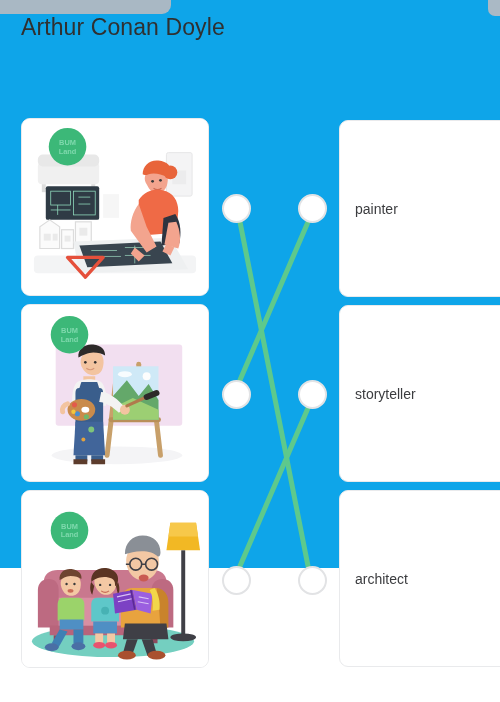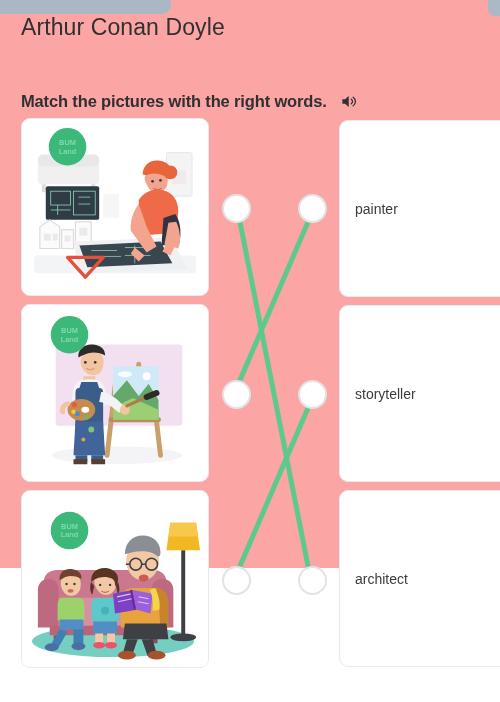--- a/index.html
+++ b/index.html
@@ -2,21 +2,21 @@
 <html><head>
 <meta charset="utf-8">
 <style>
   * { box-sizing: border-box; margin: 0; padding: 0; }
   html, body {
     width: 500px; height: 702px;
     background: #ffffff;
     font-family: "Liberation Sans", sans-serif;
     overflow: hidden;
   }
-  .page { position: relative; width: 500px; height: 568px; background: #fca5a5; }
+  .page { position: relative; width: 500px; height: 568px; background: #0ea5e9; }
 
   
   .nub-left {
     position: absolute; left: -14px; top: -12px;
     width: 185px; height: 26px;
     background: #a9b8c4; border-radius: 9px;
   }
   .nub-right {
     position: absolute; right: -6px; top: -10px;
     width: 18px; height: 26px;
@@ -84,30 +84,20 @@
 </head>
 <body>
 
 <div class="page">
 
   <div class="nub-left"></div>
   <div class="nub-right"></div>
 
   <div class="title">Arthur Conan Doyle</div>
 
-  <div class="prompt-row">
-    <div class="prompt-text">Match the pictures with the right words.</div>
-    <span>
-      <svg class="speaker-icon" viewBox="0 0 24 24" aria-hidden="true">
-        <path d="M3 9.2h3.4L11 5.2v13.6L6.4 14.8H3z" fill="#2f3033"></path>
-        <path d="M14.2 9.1c1 .8 1.6 1.8 1.6 2.9s-.6 2.1-1.6 2.9" stroke="#2f3033" stroke-width="1.6" fill="none" stroke-linecap="round"></path>
-        <path d="M16.6 6.6c1.8 1.3 2.9 3.2 2.9 5.4s-1.1 4.1-2.9 5.4" stroke="#2f3033" stroke-width="1.6" fill="none" stroke-linecap="round"></path>
-      </svg>
-    </span>
-  </div>
 
   <div class="left-col">
 
     <div class="pic-card">
       <svg viewBox="0 0 188 178">
         <rect width="188" height="178" fill="#ffffff"></rect>
         <rect x="12" y="138" width="164" height="18" rx="4" fill="#f3f4f5"></rect>
 
         <rect x="16" y="44" width="62" height="22" rx="4" fill="#f0f0f0"></rect>
         <rect x="16" y="36" width="62" height="12" rx="5" fill="#e8e8e8"></rect>

